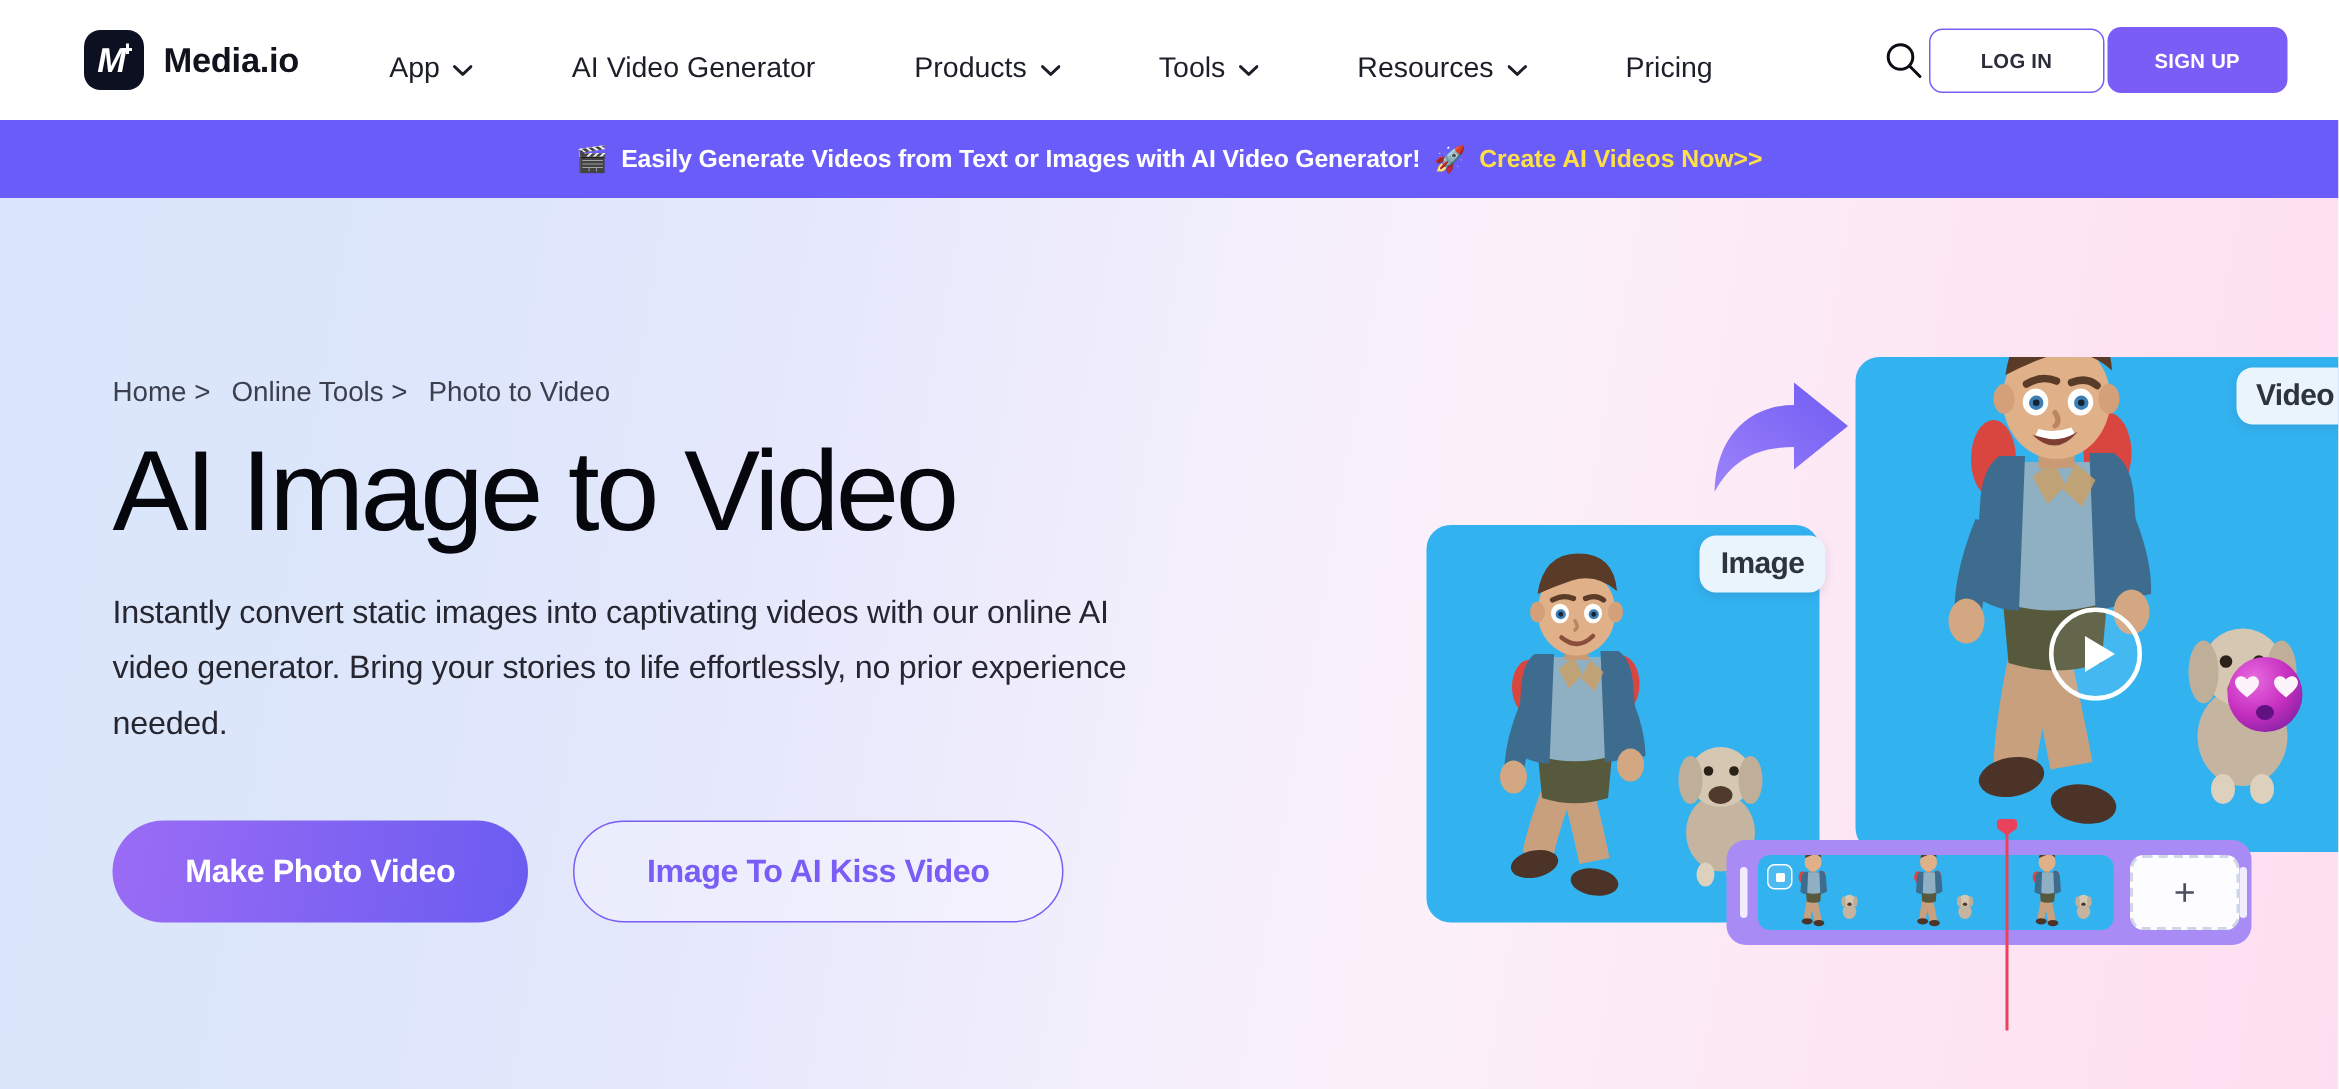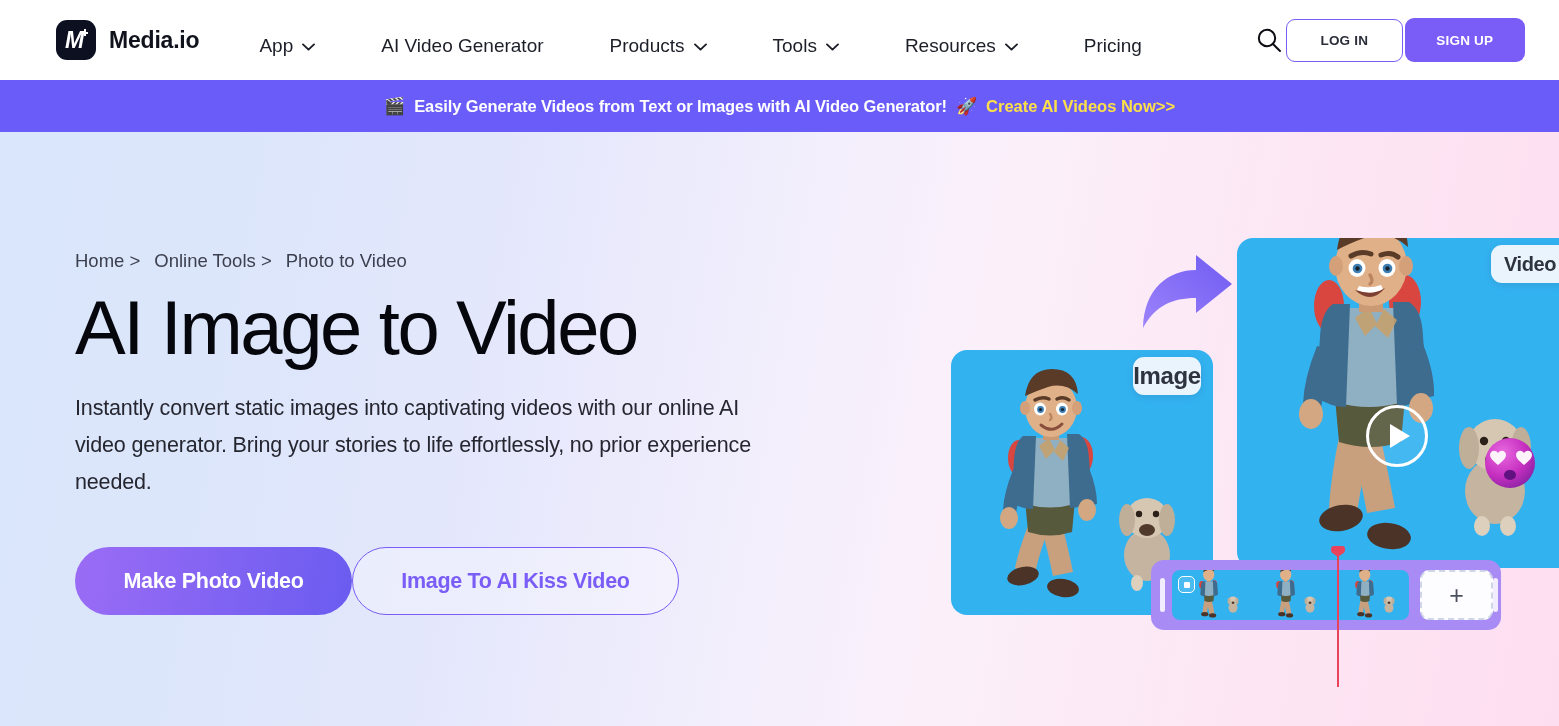--- a/index.html
+++ b/index.html
@@ -115,21 +115,21 @@
 
   .hero-title {
     font-size: 76px; line-height: 1.05; font-weight: 400;
     color: #06070c; letter-spacing: -2.4px; margin-bottom: 22px;
   }
   .hero-sub {
     font-size: 21.5px; line-height: 1.73; color: #25262f;
     width: 680px; letter-spacing: -0.15px;
   }
 
-  .cta-row { display: flex; align-items: flex-end; margin-top: 46px; }
+  .cta-row { display: flex; align-items: flex-end; gap: 30px; margin-top: 46px; }
   .cta-primary {
     width: 277px; height: 68px; border-radius: 36px; border: none;
     background: linear-gradient(100deg, #9b6cf5 0%, #6a5cf0 100%);
     color: #fff; font-size: 21.5px; font-weight: 700; letter-spacing: -0.3px;
     display: flex; align-items: center; justify-content: center; cursor: pointer;
   }
   .cta-secondary {
     width: 327px; height: 68px; border-radius: 36px;
     border: 1.7px solid #7a5cf6; background: rgba(255,255,255,0.28);
     color: #7a5cf6; font-size: 21.5px; font-weight: 700; letter-spacing: -0.3px;
@@ -152,21 +152,21 @@
     background: #33b2f0; overflow: hidden;
   }
 
   .badge {
     position: absolute; border-radius: 11px;
     background: #eaf4fc;
     display: flex; align-items: center; justify-content: center;
     font-weight: 800; color: #2e3340; letter-spacing: -0.4px;
     box-shadow: 0 2px 7px rgba(40,60,100,.14);
   }
-  .badge-image { left: 294px; top: 225px; width: 68px; height: 38px; font-size: 24px; z-index: 6; }
+  .badge-image { left: 294px; top: 225px; width: 84px; height: 38px; font-size: 20px; z-index: 6; }
   .badge-video { left: 652px; top: 113px; width: 78px; height: 38px; font-size: 20px; z-index: 6; }
 
   .play-btn {
     position: absolute; left: 527px; top: 273px;
     width: 62px; height: 62px; border-radius: 50%;
     border: 3.5px solid #ffffff; background: rgba(255,255,255,.08);
     display: flex; align-items: center; justify-content: center;
     z-index: 7; cursor: pointer;
   }
   .play-tri {

